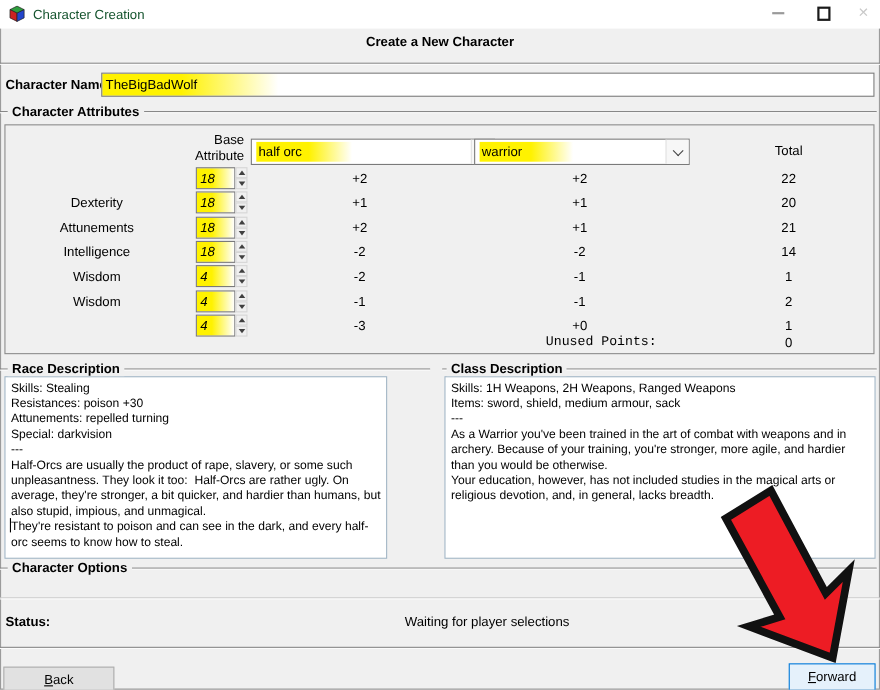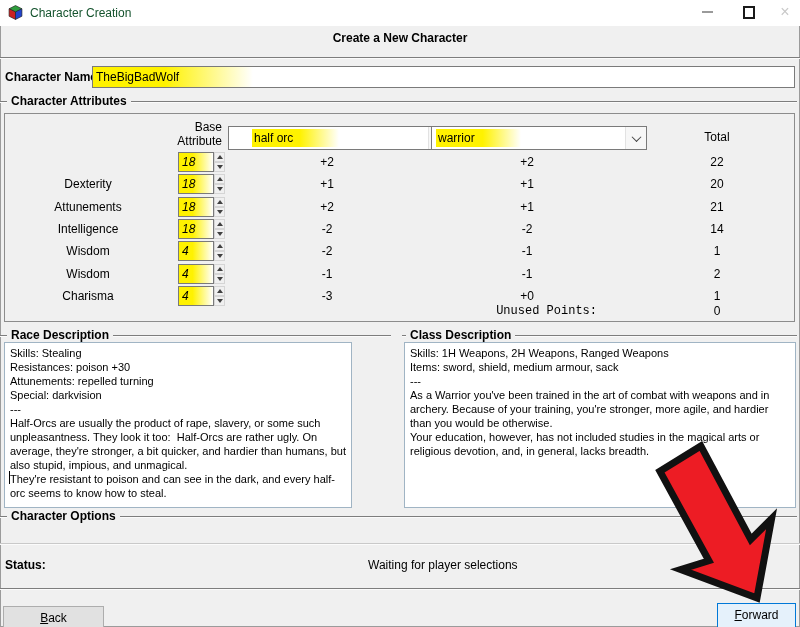--- a/index.html
+++ b/index.html
@@ -44,22 +44,22 @@
   }
 
   
   .attr-panel { position:absolute; left:4px; top:113px; width:791px; height:209px; border:1px solid #8c8c8c; background:#f0f0f0; }
   .base-hdr { position:absolute; left:160px; top:120px; width:62px; text-align:right; line-height:14px; }
   .total-hdr { position:absolute; left:682px; top:130px; width:70px; text-align:center; }
   .combo {
     position:absolute; top:126px; height:24px; border:1px solid #7a7a7a; background:#fff;
     display:flex; align-items:center;
   }
-  .combo-race { left:228px; width:222px;padding-left:19px; }
-  .combo-class { left:431px; width:216px; }
+  .combo-race { left:228px; width:222px; }
+  .combo-class { left:431px; width:196px; }
   .combo-text { padding-left:4px; white-space:nowrap; }
   .hl { background:linear-gradient(90deg,#fff200 55%, rgba(255,242,0,0) 100%); padding:2px 46px 2px 2px; }
   .combo-btn { position:absolute; right:0; top:0; width:21px; height:22px; background:#f7f7f7; border-left:1px solid #e2e2e2; display:flex; align-items:center; justify-content:center; }
   .chev { width:7px; height:7px; border-right:1px solid #444; border-bottom:1px solid #444; transform:rotate(45deg) translate(-1px,-1px); }
 
   .attr-row { position:absolute; left:0; width:791px; height:22px; line-height:22px; }
   .attr-label { position:absolute; left:14px; width:148px; text-align:center; }
   .spin-wrap { position:absolute; left:178px; top:1px; width:47px; height:20px; }
   .spin-input {
     position:absolute; left:0; top:0; width:36px; height:20px; border:1px solid #7a7a7a;
@@ -253,21 +253,20 @@
           <div class="tri-down"></div>
         </div>
     </div>
   </div>
   <div class="race-mod">-1</div>
   <div class="class-mod">-1</div>
   <div class="row-total">2</div>
 </div>
 
 <div class="attr-row" style="top:285px;">
-  <div class="attr-label">Charisma</div>
   <div class="spin-wrap">
     <input class="spin-input" value="4" style="">
     <div class="spin-btns">
       <div class="spin-up">
           <div class="tri-up"></div>
         </div>
       <div class="spin-down">
           <div class="tri-down"></div>
         </div>
     </div>

